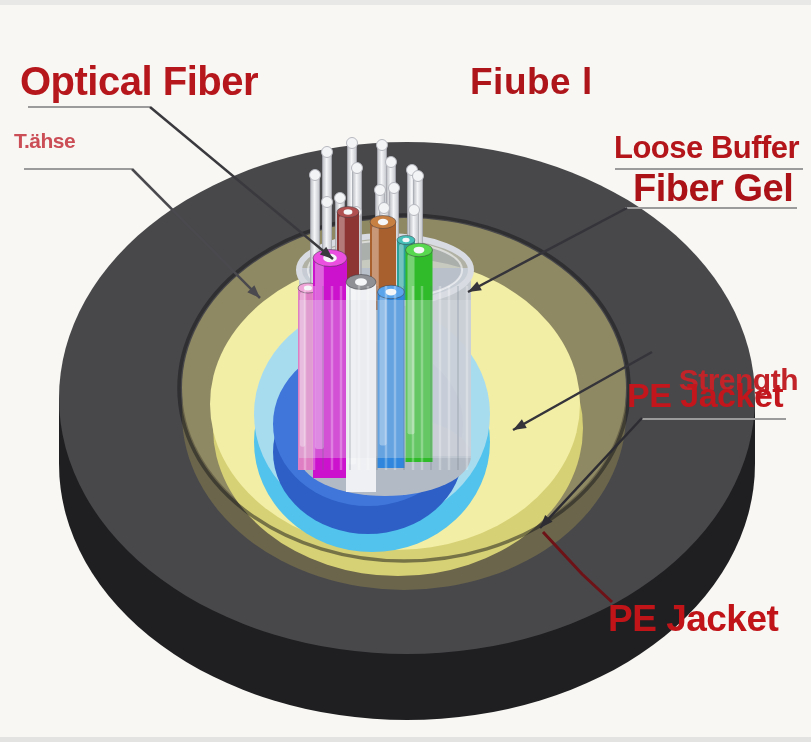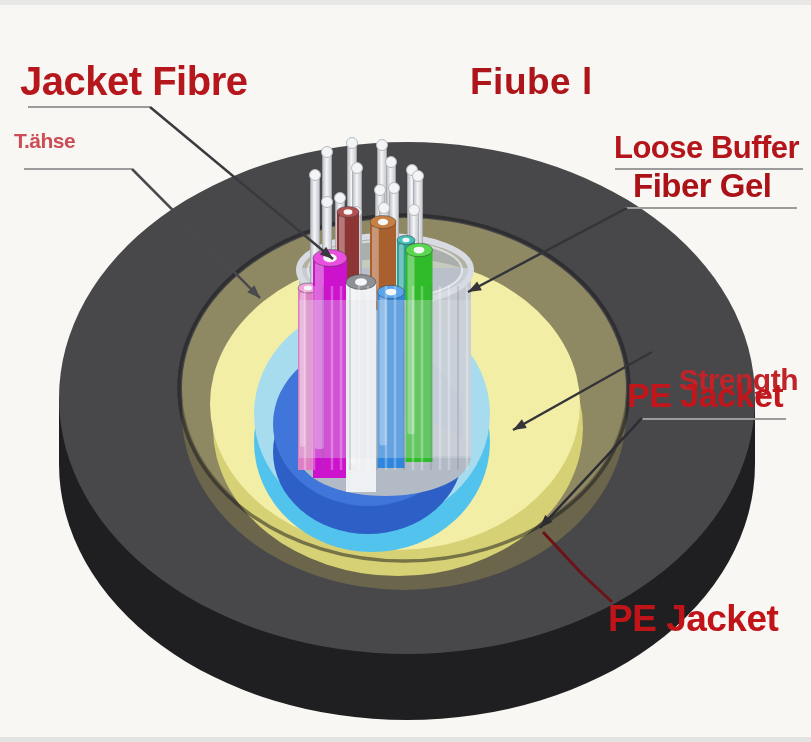--- a/index.html
+++ b/index.html
@@ -14,21 +14,21 @@
   #strip-top{top:0;height:5px;}
   #strip-bottom{bottom:0;height:5px;background:#e3e3e1;}
   .lbl{
     position:absolute;font-weight:700;line-height:1.04;
     letter-spacing:-0.5px;white-space:pre;
   }
   #lbl-optical{left:20px;top:61px;font-size:40px;color:#b6171d;}
   #lbl-tahse{left:14px;top:130px;font-size:21px;color:#cb4e57;}
   #lbl-fiube{left:470px;top:63px;font-size:37px;color:#ae151b;letter-spacing:0.5px;}
   #lbl-loose{left:614px;top:132px;font-size:31px;color:#b3151b;}
-  #lbl-gel{left:633px;top:169px;font-size:33px;color:#aa1218;}
+  #lbl-gel{left:633px;top:169px;font-size:38px;color:#aa1218;}
   #lbl-strength{left:608px;top:297px;font-size:30px;color:#c12329;width:190px;text-align:right;line-height:33px;}
   #lbl-strength .l2{font-size:29px;}
   #lbl-pe-up{left:627px;top:378px;font-size:34px;color:#c2161c;}
   #lbl-pe-low{left:608px;top:600px;font-size:37px;color:#c01419;}
 </style>
 </head>
 <body>
 
 <div id="stage">
   <div class="edge-strip" id="strip-top"></div>
@@ -218,21 +218,21 @@
         <polyline points="627,208 468,292" fill="none" stroke="#34343a" stroke-width="2.5"></polyline>
         <polygon points="468,292 477.1589088274806,281.50645964938917 481.83011915843616,290.34839349012645" fill="#34343a"></polygon>
         <polyline points="652,352 513,430" fill="none" stroke="#34343a" stroke-width="2.5"></polyline>
         <polygon points="513,430 521.8901737847605,419.2778355694032 526.783847427748,427.9986129588295" fill="#34343a"></polygon>
         <polyline points="642,418 540,528" fill="none" stroke="#2c2c32" stroke-width="2.5"></polyline>
         <polygon points="540,528 545.172873542786,515.067816143035 552.5055551111682,521.8672117791713" fill="#2c2c32"></polygon>
         <polyline points="543,532 582,574 612,602" fill="none" stroke="#6d1216" stroke-width="3"></polyline>
       </g>
   </svg>
 
-  <div class="lbl" id="lbl-optical">Jacket Fibre</div>
+  <div class="lbl" id="lbl-optical">Optical Fiber</div>
   <div class="lbl" id="lbl-tahse">T.ähse</div>
   <div class="lbl" id="lbl-loose">Loose Buffer</div>
   <div class="lbl" id="lbl-fiube">Fiube l</div>
   <div class="lbl" id="lbl-gel">Fiber Gel</div>
   <div class="lbl" id="lbl-strength">
     <div class="l1">Strength</div>
   </div>
   <div class="lbl" id="lbl-pe-up">PE Jacket</div>
   <div class="lbl" id="lbl-pe-low">PE Jacket</div>
 

